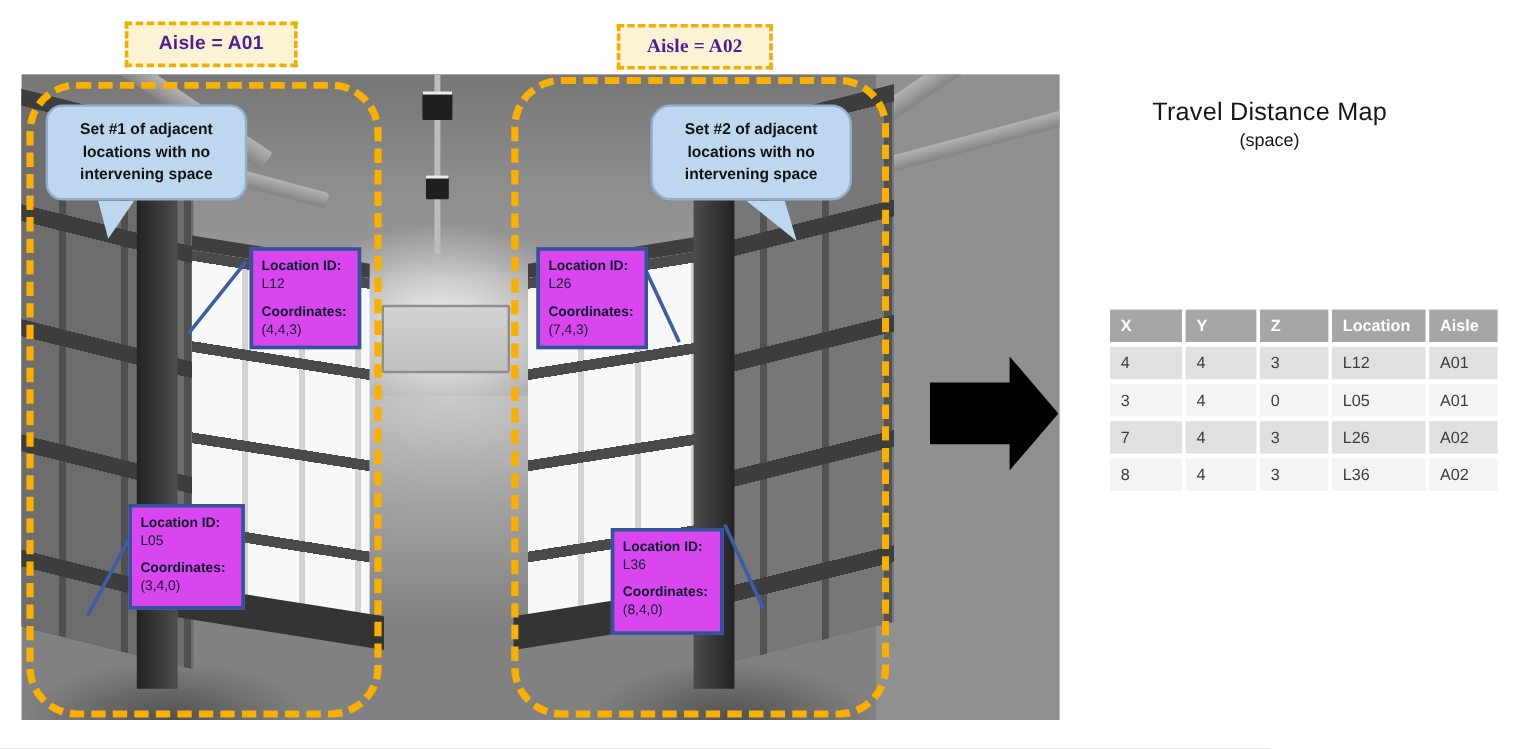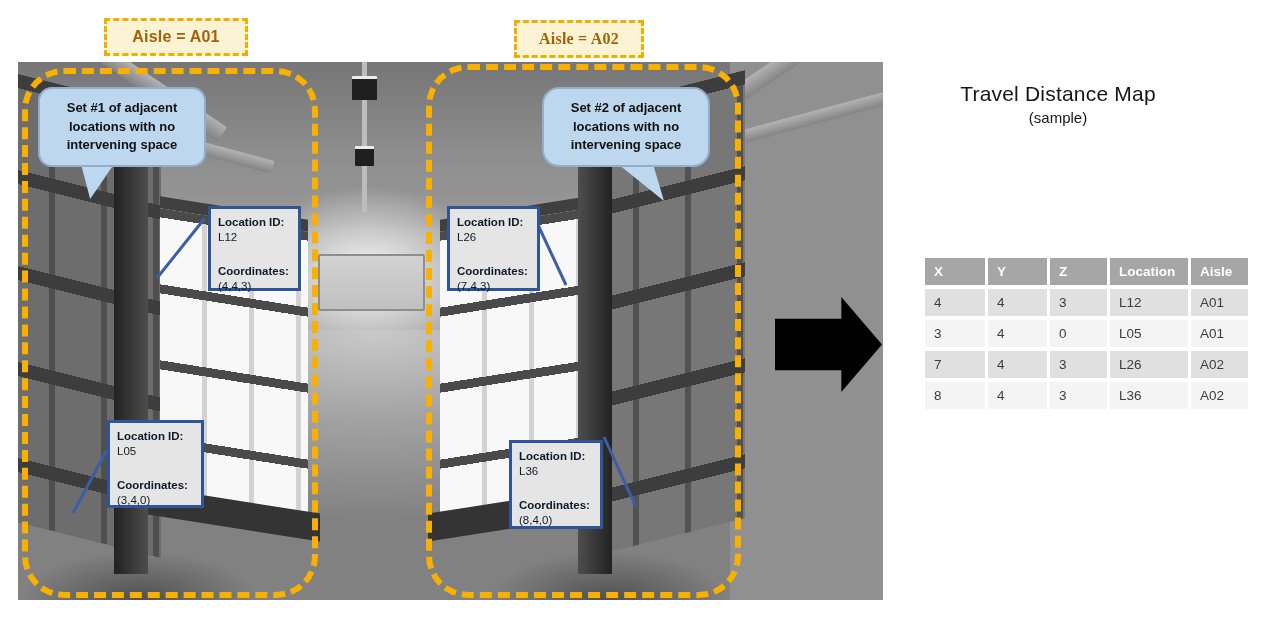--- a/index.html
+++ b/index.html
@@ -6,21 +6,21 @@
   body{
     width:1270px;height:624px;background:#ffffff;
     font-family:"Liberation Sans",sans-serif;position:relative;overflow:hidden;
   }
   .slide{position:absolute;inset:0;}
 
   
   .aisle-label{
     position:absolute;height:32px;background:#fcf2d4;border:3px dashed #f0ae00;
     display:flex;align-items:center;justify-content:center;
-    font-weight:700;font-size:16px;color:#a16207;letter-spacing:.2px;
+    font-weight:700;font-size:16px;color:#4c1d95;letter-spacing:.2px;
   }
   .aisle-a01{left:104px;top:18px;width:138px;}
   .aisle-a02{left:514px;top:20px;width:124px;font-family:Liberation Serif, serif;}
 
   
   .photo{position:absolute;left:18px;top:62px;width:832px;height:538px;padding-left:33px;}
   .scene{position:absolute;inset:0;overflow:hidden;background:#909090;}
   .ceiling{position:absolute;left:0;top:0;width:712px;height:165px;
     background:linear-gradient(180deg,#767676 0%,#8d8d8d 55%,#999 100%);}
   .beam{position:absolute;background:linear-gradient(180deg,#b3b3b3,#848484);border-radius:2px;}
@@ -85,26 +85,26 @@
     font-weight:700;font-size:13px;line-height:1.45;color:#111;padding:2px 8px;box-sizing:border-box;
   }
   .bubble-1{left:20px;top:25px;}
   .bubble-2{left:524px;top:25px;border-radius:17px;}
   .tail{position:absolute;background:#bdd7ee;}
   .tail-1{left:52px;top:105px;width:42px;height:32px;clip-path:polygon(28% 0,100% 0,48% 100%);}
   .tail-2{left:600px;top:105px;width:46px;height:34px;clip-path:polygon(8% 0,78% 0,100% 100%);}
 
   
   .locbox{
-    position:absolute;background:#e5e5e5;border:3px solid #2f5597;
+    position:absolute;background:#d946ef;border:3px solid #2f5597;
     box-sizing:border-box;padding:6px 7px;color:#0d1a2b;
   }
   .locbox .lb-title{font-weight:700;font-size:11.5px;line-height:1.3;}
   .locbox .lb-val{font-size:11.5px;line-height:1.3;}
-  .locbox .lb-gap{margin-top:19px;}
+  .locbox .lb-gap{margin-top:8px;}
   .loc-l12{left:190px;top:144px;width:93px;height:85px;}
   .loc-l26{left:429px;top:144px;width:93px;height:85px;}
   .loc-l05{left:89px;top:358px;width:97px;height:88px;}
   .loc-l36{left:491px;top:378px;width:94px;height:89px;}
 
   
   .big-arrow{position:absolute;left:775px;top:297px;width:107px;height:95px;background:#000;
     clip-path:polygon(0 23%,62% 23%,62% 0,100% 50%,62% 100%,62% 77%,0 77%);}
 
   
@@ -200,21 +200,21 @@
       <div class="lb-val">L36</div>
       <div class="lb-title lb-gap">Coordinates:</div>
       <div class="lb-val">(8,4,0)</div>
     </div>
   </div>
 
   <div class="big-arrow"></div>
 
   <div class="map-title-wrap">
     <div class="map-title">Travel Distance Map</div>
-    <div class="map-subtitle">(sample)</div>
+    <div class="map-subtitle">(space)</div>
   </div>
 
   <div class="dtable">
     <div class="dcell dhead">X</div>
     <div class="dcell dhead">Y</div>
     <div class="dcell dhead">Z</div>
     <div class="dcell dhead">Location</div>
     <div class="dcell dhead">Aisle</div>
 
     <div class="dcell drow-a">4</div>

